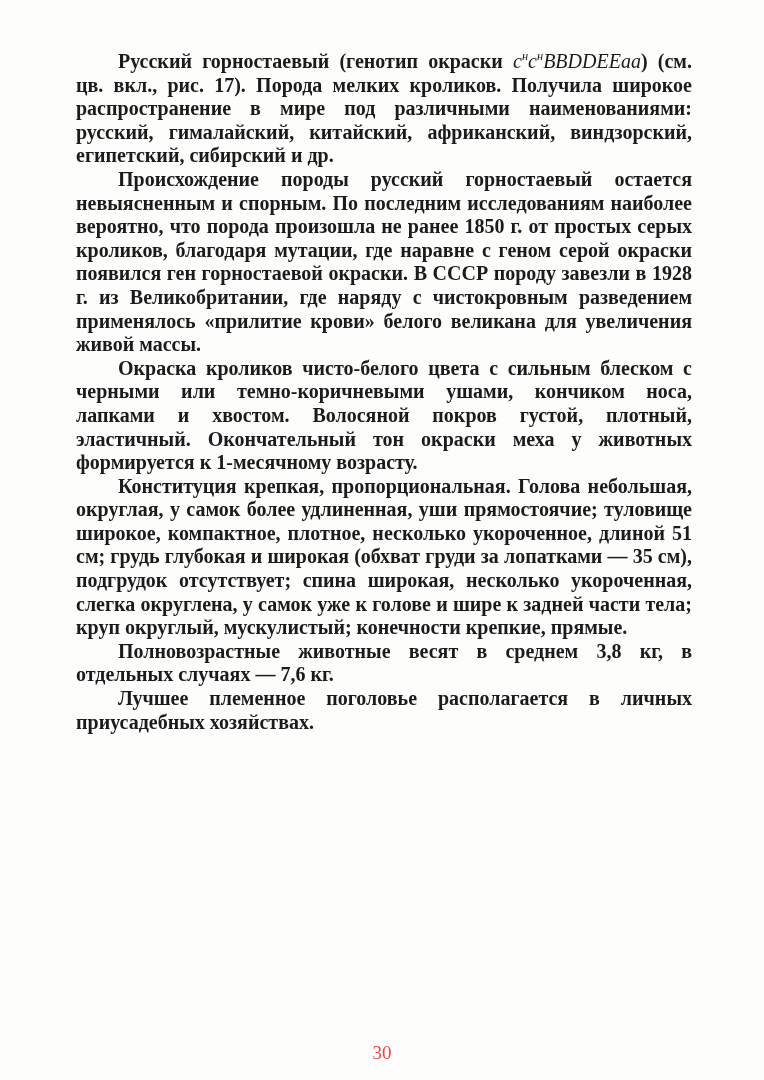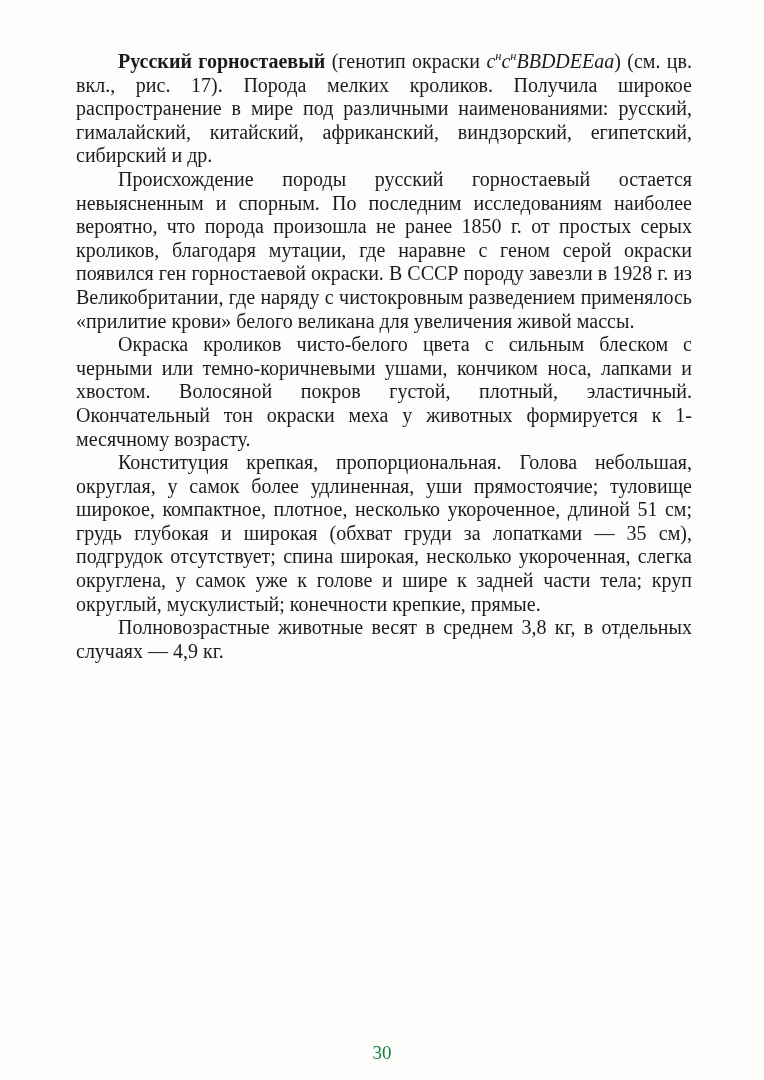--- a/index.html
+++ b/index.html
@@ -27,45 +27,46 @@
     text-align: justify;
     text-justify: inter-word;
     hyphens: auto;
     -webkit-hyphens: auto;
   }
   p.para {
     margin: 0;
     padding: 0;
     text-indent: 42px;
   }
-  .seg-normal { font-weight: normal; font-style: normal; }
+  .seg-normal { font-weight: bold; font-style: normal; }
   .seg-bold { font-weight: bold; font-style: normal; }
   .seg-italic { font-style: italic; }
   .seg-bolditalic { font-weight: bold; font-style: italic; }
   sup.seg-sup {
     font-style: italic;
     font-size: 0.62em;
     line-height: 0;
     vertical-align: super;
   }
   .page-number {
     position: absolute;
     bottom: 16px;
     left: 0;
     width: 100%;
     text-align: center;
     font-size: 19px;
-    color: #15803d;
+    color: #ef4444;
   }
 </style>
 </head>
 <body>
 
 <div class="page">
   <div class="body-text" id="doc-body">
       <p class="para"><span class="seg-bold">Русский горностаевый</span><span class="seg-normal"> (генотип окраски </span><span class="seg-italic">c</span><sup class="seg-sup">н</sup><span class="seg-italic">c</span><sup class="seg-sup">н</sup><span class="seg-italic">BBDDEEaa</span><span class="seg-normal">) (см. цв. вкл., рис. 17). Порода мелких кроликов. Получила широкое распространение в мире под различными наименованиями: русский, гималайский, китайский, африканский, виндзорский, египетский, сибирский и др.</span></p>
       <p class="para"><span class="seg-normal">Происхождение породы русский горностаевый остается невыясненным и спорным. По последним исследованиям наиболее вероятно, что порода произошла не ранее 1850 г. от простых серых кроликов, благодаря мутации, где наравне с геном серой окраски появился ген горностаевой окраски. В СССР породу завезли в 1928 г. из Великобритании, где наряду с чистокровным разведением применялось «прилитие крови» белого великана для увеличения живой массы.</span></p>
       <p class="para"><span class="seg-normal">Окраска кроликов чисто-белого цвета с сильным блеском с черными или темно-коричневыми ушами, кончиком носа, лапками и хвостом. Волосяной покров густой, плотный, эластичный. Окончательный тон окраски меха у животных формируется к 1-месячному возрасту.</span></p>
       <p class="para"><span class="seg-normal">Конституция крепкая, пропорциональная. Голова небольшая, округлая, у самок более удлиненная, уши прямостоячие; туловище широкое, компактное, плотное, несколько укороченное, длиной 51 см; грудь глубокая и широкая (обхват груди за лопатками — 35 см), подгрудок отсутствует; спина широкая, несколько укороченная, слегка округлена, у самок уже к голове и шире к задней части тела; круп округлый, мускулистый; конечности крепкие, прямые.</span></p>
-      <p class="para"><span class="seg-normal">Полновозрастные животные весят в среднем 3,8 кг, в отдельных случаях — 4,9 кг.</span></p>
+      <p class="para"><span class="seg-normal">Полновозрастные животные весят в среднем 3,8 кг, в отдельных случаях — 7,6 кг.</span></p>
+      <p class="para"><span class="seg-normal">Лучшее племенное поголовье располагается в личных приусадебных хозяйствах.</span></p>
     </div>
   <div class="page-number">30</div>
 </div>
 
 </body></html>

